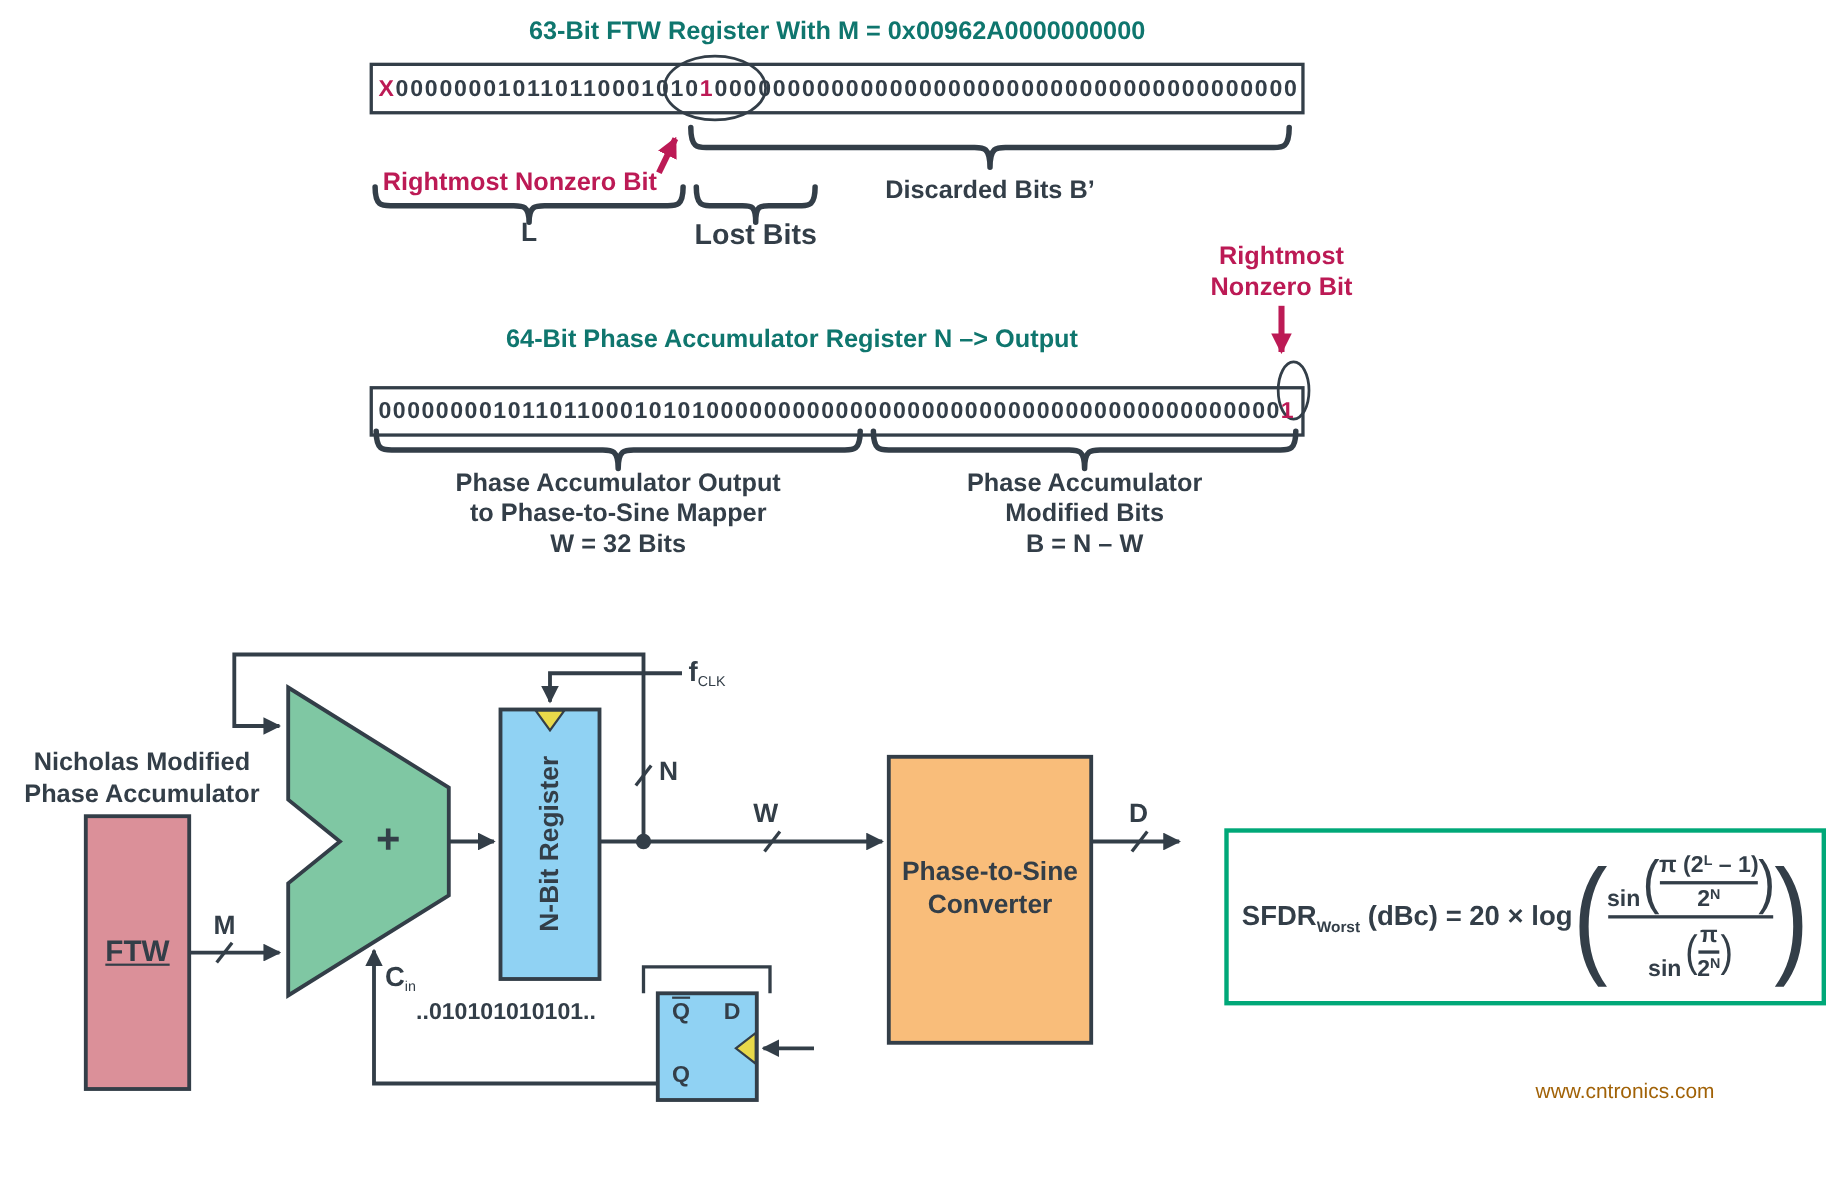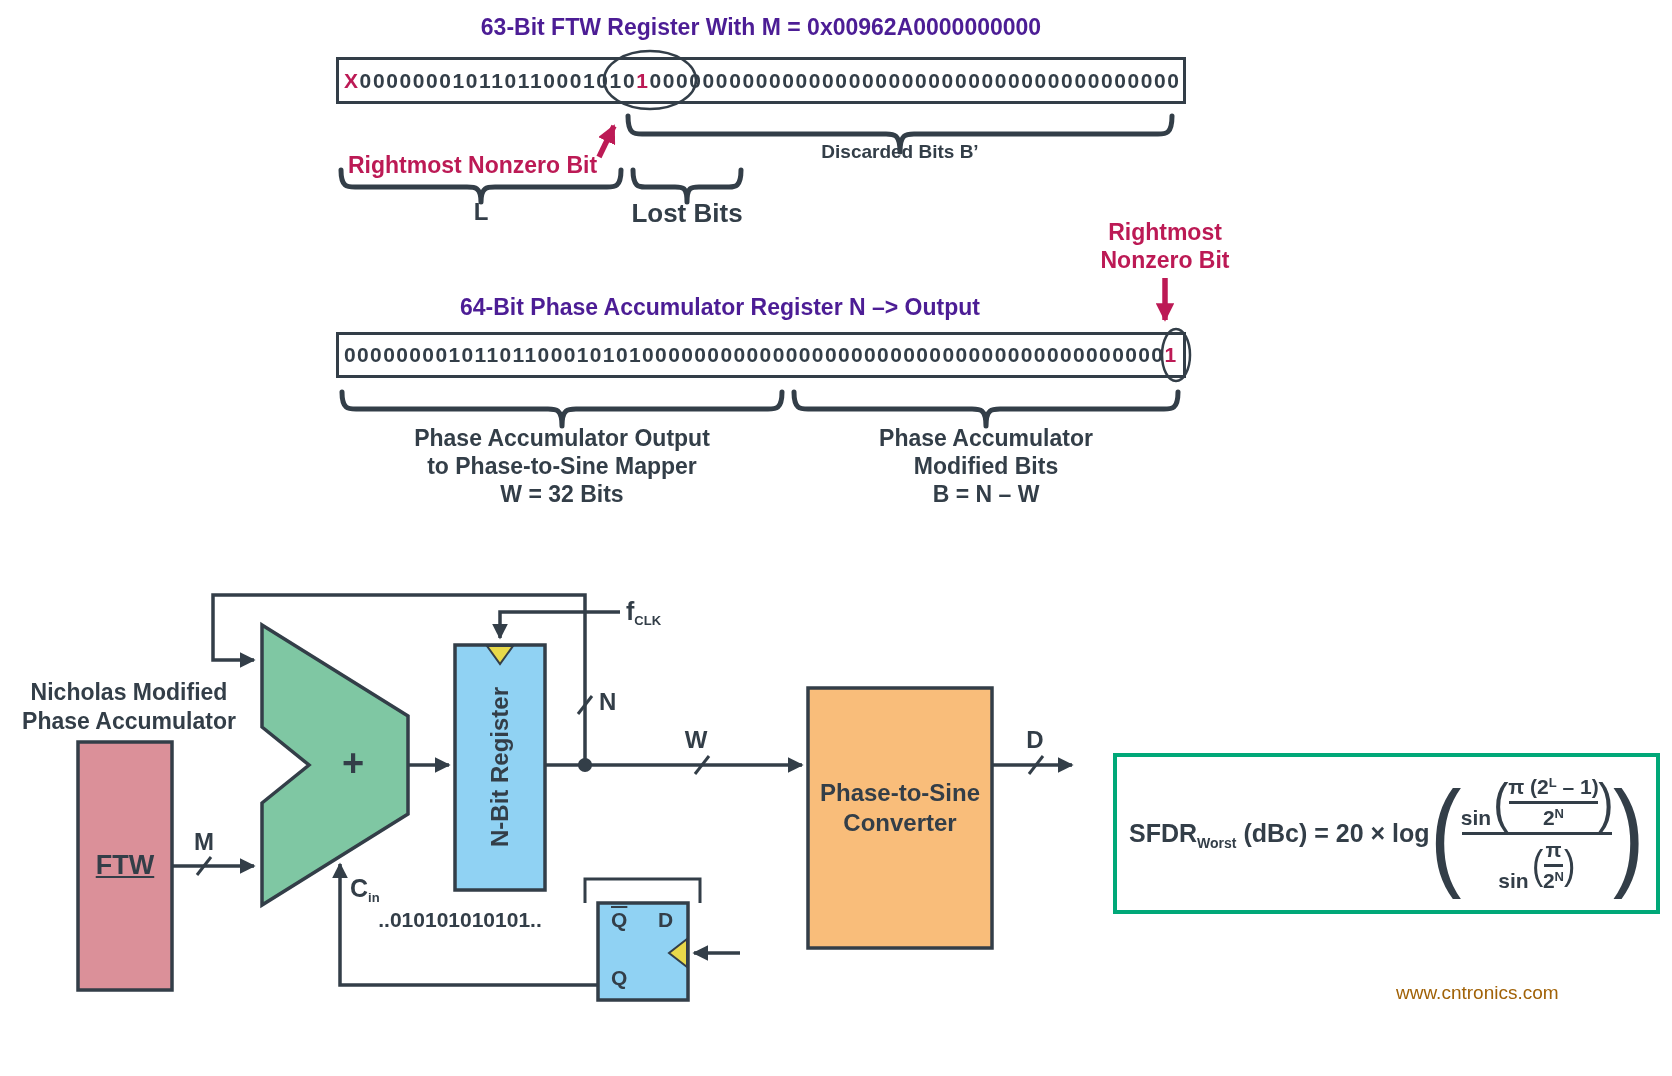--- a/index.html
+++ b/index.html
@@ -1,35 +1,35 @@
 <!DOCTYPE html>
 <html><head>
 <meta charset="utf-8">
 <style>
   html,body{margin:0;padding:0;background:#fff;}
   .page{position:relative;width:1672px;height:1076px;background:#fff;overflow:hidden;
         font-family:"Liberation Sans","DejaVu Sans",sans-serif;color:#333E48;}
   .abs{position:absolute;}
   .b{font-weight:bold;}
   .ctr{text-align:center;}
-  .green{color:#4c1d95;}
+  .green{color:#0f766e;}
   .crimson{color:#BC1A55;}
   svg{position:absolute;left:0;top:0;z-index:1;}
   .txt{z-index:2;}
   
   .regbits{position:absolute;left:336px;width:850px;border:3px solid #333E48;box-sizing:border-box;
            background:transparent;display:flex;align-items:center;padding-left:5px;
            font-weight:bold;font-size:21px;white-space:nowrap;z-index:2;}
   #reg1{top:57px;height:47px;letter-spacing:1.6px;}
-  #reg2{top:332px;height:46px;letter-spacing:1.38px;}
+  #reg2{top:351px;height:46px;letter-spacing:1.38px;}
   .redbit{color:#BC1A55;}
   
   .rot{position:absolute;left:500px;top:767px;transform:translate(-50%,-50%) rotate(-90deg);
        white-space:nowrap;font-weight:bold;font-size:24px;z-index:2;}
-  .sub{font-size:13px;font-weight:bold;position:relative;top:5px;}
+  .sub{font-size:13px;font-weight:normal;position:relative;top:5px;}
   .overline{text-decoration:overline;}
   
   .formula-box{position:absolute;left:1113px;top:753px;width:547px;height:161px;box-sizing:border-box;
                border:4px solid #00A878;background:#fff;display:flex;align-items:center;justify-content:center;
                z-index:2;white-space:nowrap;}
   .fx{display:inline-flex;align-items:center;}
   .fr{display:inline-flex;flex-direction:column;align-items:center;}
   .bar{align-self:stretch;border-top:3px solid #333E48;height:0;margin:2px 1px;}
   .f-main{font-size:25px;font-weight:bold;}
   .f-sub{font-size:14px;font-weight:bold;position:relative;top:6px;}
@@ -112,21 +112,21 @@
   <div id="reg1" class="regbits">
     <span class="redbit">X</span>
       <span>0000000101101100010</span>
       <span>10</span>
       <span class="redbit">1</span>
       <span>000</span>
       <span>0000000000000000000000000000000000000</span>
   </div>
 
   <div class="abs txt b crimson" style="left:348px;top:140px;font-size:23px;margin-top:12px;">Rightmost Nonzero Bit</div>
-  <div class="abs txt b ctr" style="left:700px;top:141px;width:400px;font-size:19px;">Discarded Bits B’</div>
+  <div class="abs txt b ctr" style="left:700px;top:159px;width:400px;font-size:23px;">Discarded Bits B’</div>
   <div class="abs txt b ctr" style="left:431px;top:198px;width:100px;font-size:24px;">L</div>
   <div class="abs txt b ctr" style="left:612px;top:198px;width:150px;font-size:26px;">Lost Bits</div>
 
   <div class="abs txt b crimson ctr" style="left:1065px;top:218px;width:200px;font-size:23px;line-height:28px;">
     <div>Rightmost</div>
     <div>Nonzero Bit</div>
   </div>
 
   <div class="abs txt b green ctr" style="left:295px;top:294px;width:850px;font-size:23px;">64-Bit Phase Accumulator Register N –&gt; Output</div>
 

